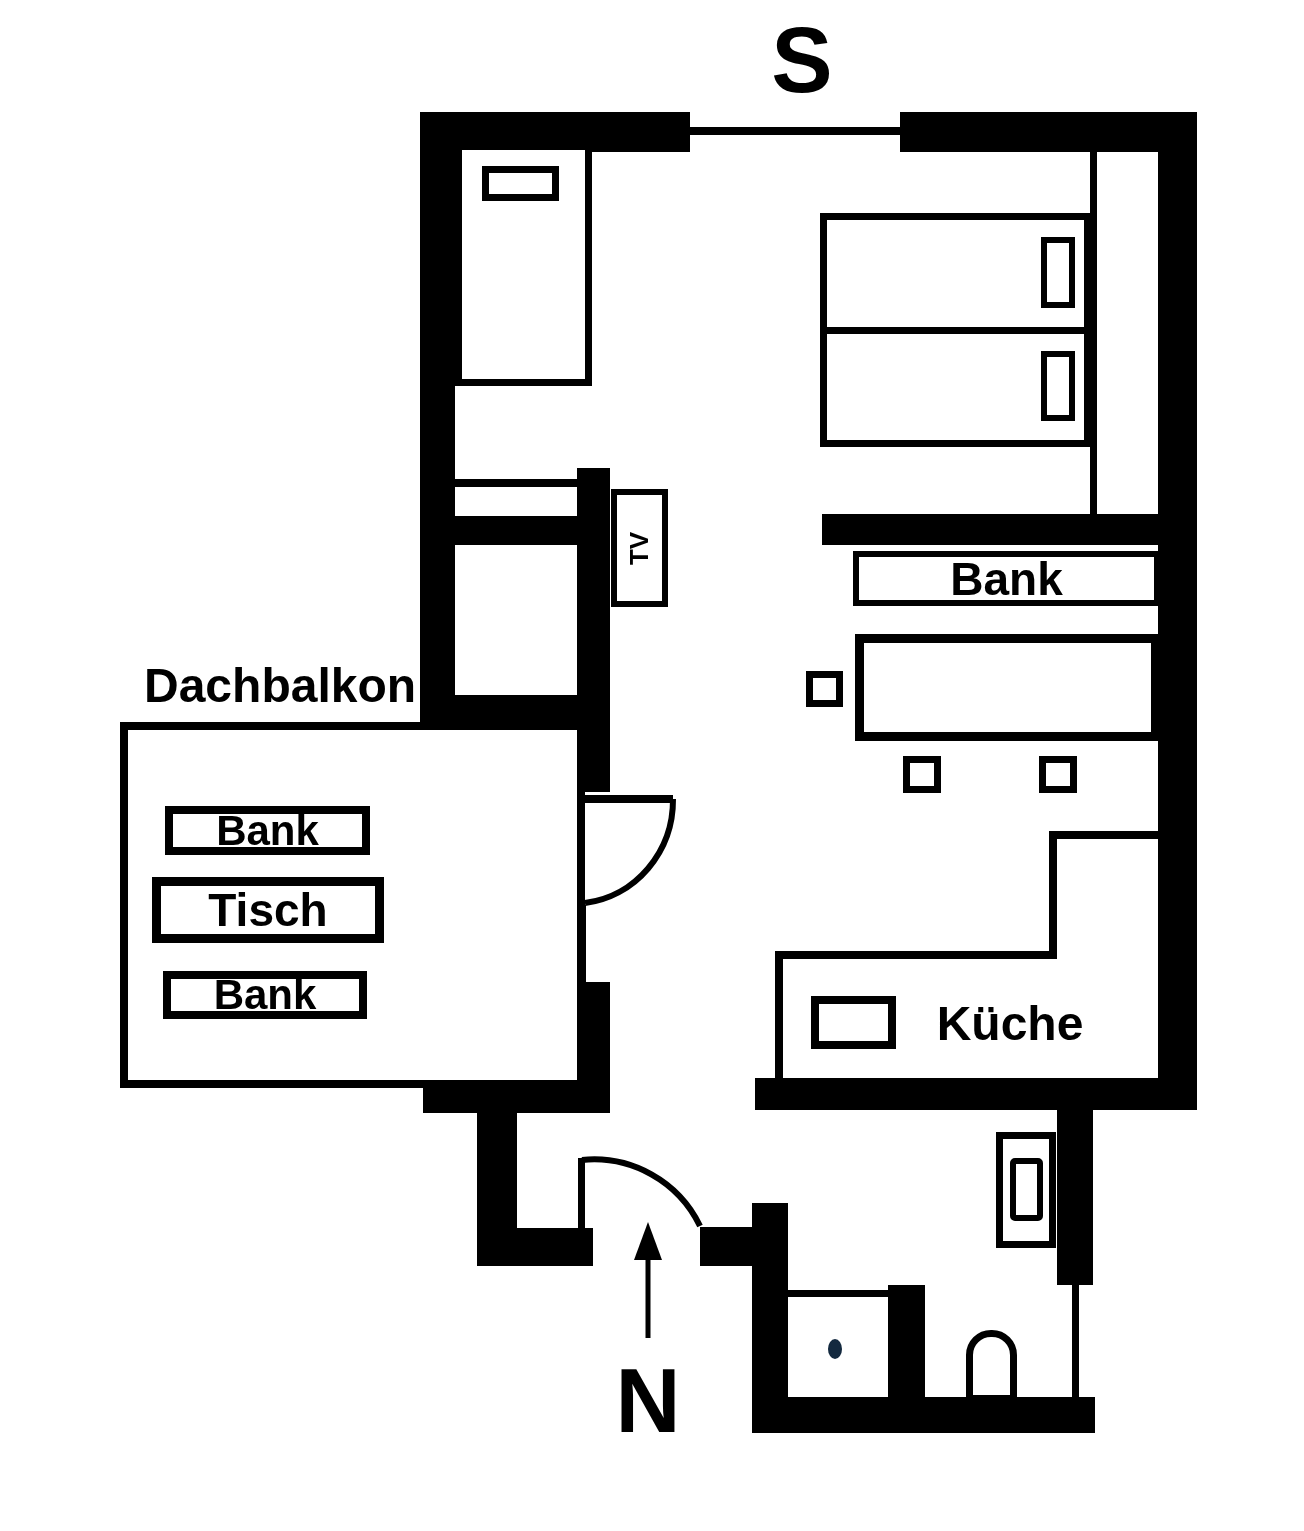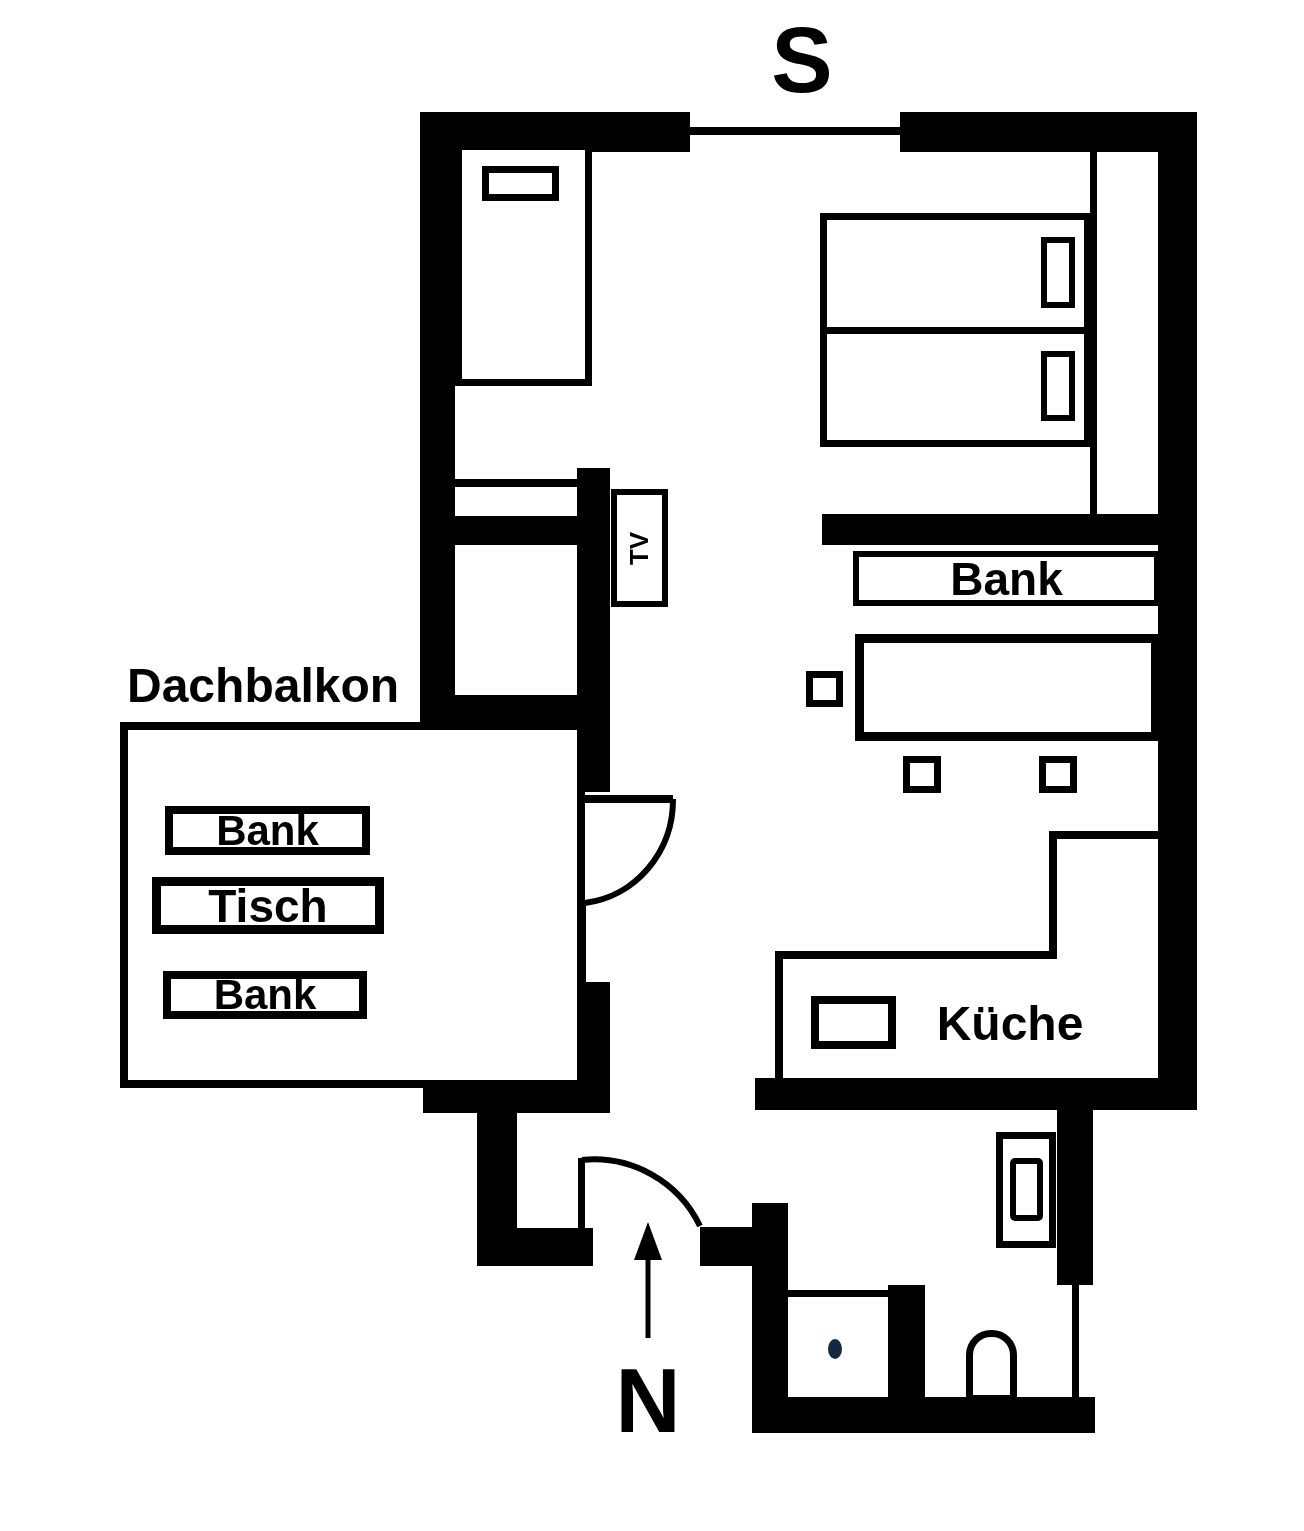--- a/index.html
+++ b/index.html
@@ -73,35 +73,35 @@
   <div class="furn" style="left:966px;top:1330px;width:51px;height:72px;border-radius:25px 25px 0 0;"></div>
   <div style="position:absolute;left:828px;top:1339px;width:14px;height:20px;border-radius:50%;background:#13293f;"></div>
 
   <div class="furn" style="left:611px;top:489px;width:57px;height:118px;border-width:6px;">
     <span style="transform:rotate(-90deg);font-size:26px;">TV</span>
   </div>
 
   <div class="furn" style="left:165px;top:806px;width:205px;height:49px;border-width:8px;font-size:42px;">
     <span>Bank</span>
   </div>
-  <div class="furn" style="left:152px;top:877px;width:232px;height:57px;border-width:9px;font-size:46px;">
+  <div class="furn" style="left:152px;top:877px;width:232px;height:66px;border-width:9px;font-size:46px;">
     <span>Tisch</span>
   </div>
   <div class="furn" style="left:163px;top:971px;width:204px;height:48px;border-width:8px;font-size:42px;">
     <span>Bank</span>
   </div>
 
   <div class="w" style="left:583px;top:795px;width:90px;height:8px;"></div>
   <div class="w" style="left:578px;top:1158px;width:7px;height:74px;"></div>
 
   <svg class="overlay" width="1304" height="1531" viewBox="0 0 1304 1531">
     <path d="M 673 799 A 100 104 0 0 1 585 903" fill="none" stroke="#000" stroke-width="6"></path>
     <path d="M 582 1160 A 118 118 0 0 1 700 1226" fill="none" stroke="#000" stroke-width="6"></path>
     <line x1="648" y1="1338" x2="648" y2="1258" stroke="#000" stroke-width="5"></line>
     <polygon points="648,1222 634,1260 662,1260" fill="#000"></polygon>
   </svg>
 
   <div class="lbl ctr" style="left:762px;top:14px;width:80px;font-size:92px;">S</div>
-  <div class="lbl" style="left:127px;top:662px;font-size:48px;">Dachbalkon</div>
+  <div class="lbl" style="left:144px;top:662px;font-size:48px;">Dachbalkon</div>
   <div class="lbl ctr" style="left:930px;top:1000px;width:160px;font-size:48px;">Küche</div>
   <div class="lbl ctr" style="left:608px;top:1356px;width:80px;font-size:90px;">N</div>
 
 </div>
 
 </body></html>

